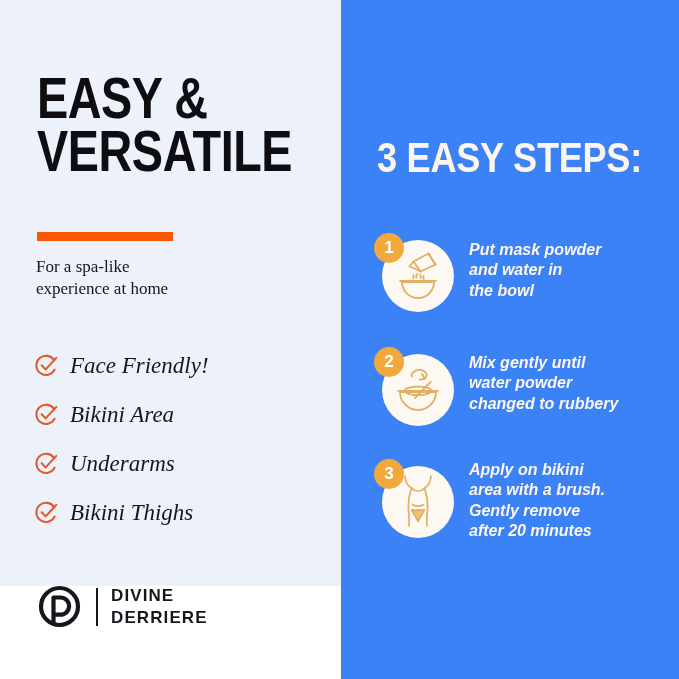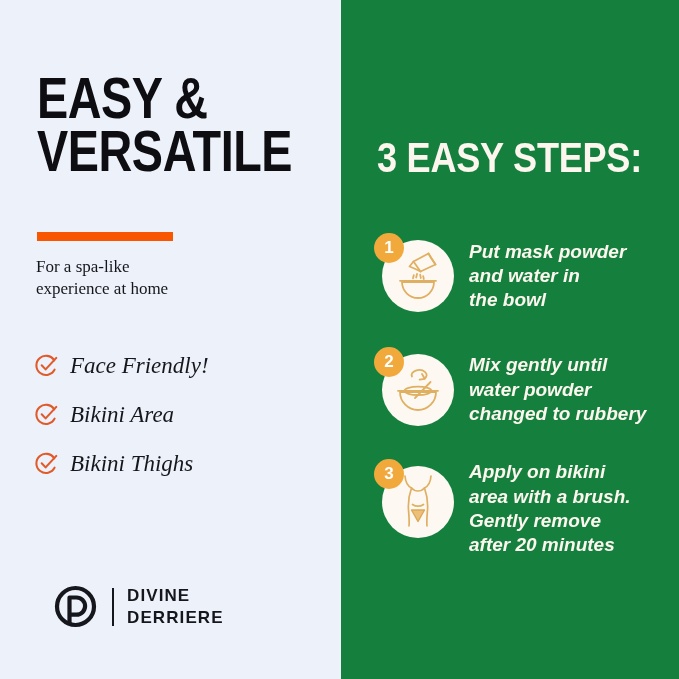--- a/index.html
+++ b/index.html
@@ -13,21 +13,21 @@
     height: 679px;
     overflow: hidden;
     font-family: "Liberation Sans", sans-serif;
     display: flex;
   }
 
   
   .left-panel {
     position: relative;
     width: 341px;
-    height: 679px;
+    height: 586px;
     background: #edf1f9;
     box-sizing: border-box;
     flex: 0 0 341px;
   }
   .headline {
     position: absolute;
     left: 37px;
     top: 72px;
     width: 290px;
     font-family: "Liberation Sans Narrow", "Liberation Sans", sans-serif;
@@ -85,21 +85,21 @@
     font-family: "Liberation Serif", "DejaVu Serif", serif;
     font-style: italic;
     font-size: 23px;
     color: #16171d;
     line-height: 1;
     white-space: nowrap;
   }
 
   .logo-row {
     position: absolute;
-    left: 52px;
+    left: 36px;
     top: 583px;
     display: flex;
     align-items: center;
     gap: 13px;
   }
   .logo-mark { width: 47px; height: 47px; display: block; }
   .logo-divider {
     width: 2px;
     height: 38px;
     background: #16171d;
@@ -112,21 +112,21 @@
     line-height: 1.28;
     color: #16171d;
     white-space: pre-line;
   }
 
   
   .right-panel {
     position: relative;
     width: 338px;
     height: 679px;
-    background: #15803d;
+    background: #3b82f6;
     flex: 0 0 338px;
     box-sizing: border-box;
   }
   .steps-title {
     position: absolute;
     left: 36px;
     top: 134px;
     font-family: "Liberation Sans Narrow", "Liberation Sans", sans-serif;
     font-weight: 700;
     font-size: 42px;
@@ -191,21 +191,21 @@
     align-items: center;
     justify-content: center;
     z-index: 3;
   }
   .step-text {
     flex: 1 1 auto;
     padding-top: 8px;
     font-family: "Liberation Sans", sans-serif;
     font-style: italic;
     font-weight: 700;
-    font-size: 19px;
+    font-size: 16px;
     line-height: 1.27;
     color: #fdf6ef;
     white-space: pre-line;
   }
   .step-2 .step-text { padding-top: 7px; }
   .step-3 .step-text { padding-top: 2px; }
 </style>
 </head>
 <body>
 
@@ -240,20 +240,29 @@
         </span>
         <span class="check-label">Bikini Area</span>
       </li>
       <li class="check-item">
         <span class="check-icon">
           <svg viewBox="0 0 25 25" width="25" height="25" aria-hidden="true">
             <path d="M20.2 7.4 A9.6 9.6 0 1 0 20.6 16.6" fill="none" stroke="#e05a2b" stroke-width="2.1" stroke-linecap="round"></path>
             <path d="M7.7 12.3 L11.6 16.4 L22.3 4.9" fill="none" stroke="#e05a2b" stroke-width="2.1" stroke-linecap="round" stroke-linejoin="round"></path>
           </svg>
         </span>
+        <span class="check-label">Underarms</span>
+      </li>
+      <li class="check-item">
+        <span class="check-icon">
+          <svg viewBox="0 0 25 25" width="25" height="25" aria-hidden="true">
+            <path d="M20.2 7.4 A9.6 9.6 0 1 0 20.6 16.6" fill="none" stroke="#e05a2b" stroke-width="2.1" stroke-linecap="round"></path>
+            <path d="M7.7 12.3 L11.6 16.4 L22.3 4.9" fill="none" stroke="#e05a2b" stroke-width="2.1" stroke-linecap="round" stroke-linejoin="round"></path>
+          </svg>
+        </span>
         <span class="check-label">Bikini Thighs</span>
       </li>
     </ul>
 
     <div class="logo-row">
       <span class="logo-mark">
         <svg viewBox="0 0 47 47" width="47" height="47" aria-hidden="true">
           <circle cx="23.5" cy="23.5" r="18.5" fill="none" stroke="#16171d" stroke-width="4.2"></circle>
           <path d="M17.5 40.5 L17.5 14.5 L24.5 14.5 A8.6 8.6 0 0 1 24.5 31.7 L17.6 31.7" fill="none" stroke="#16171d" stroke-width="4.2" stroke-linejoin="round" stroke-linecap="butt"></path>
         </svg>

